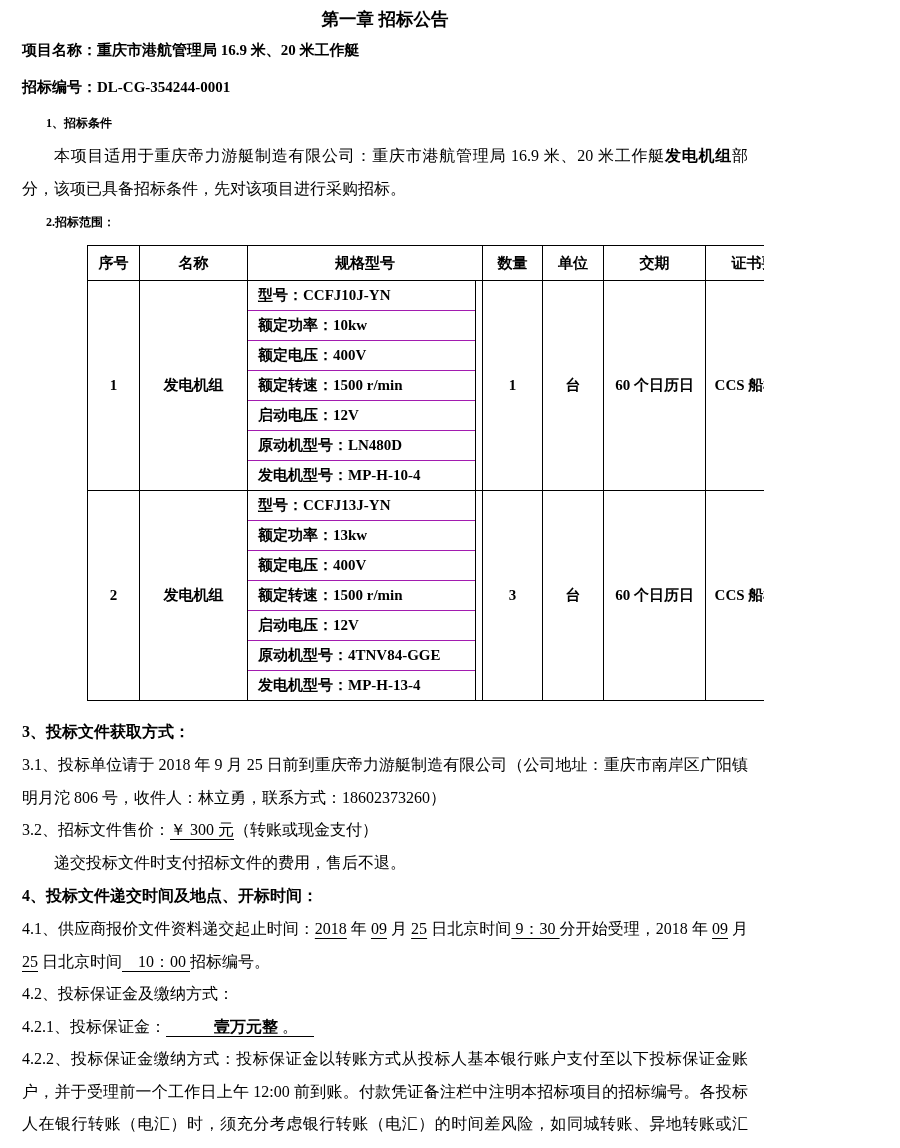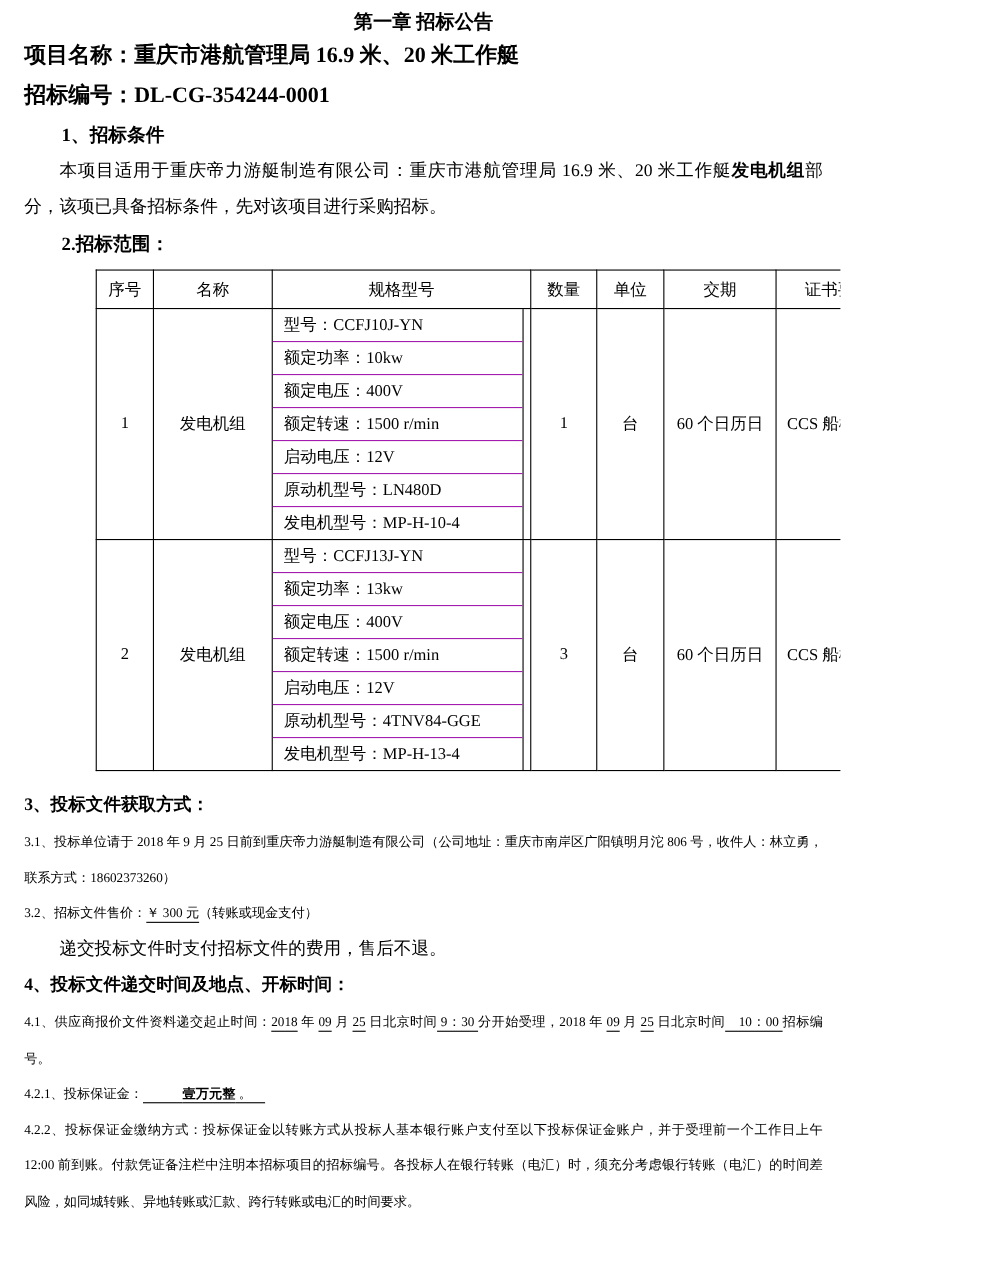--- a/index.html
+++ b/index.html
@@ -4,36 +4,36 @@
 <style>
   html,body { margin:0; padding:0; background:#ffffff; }
   .page {
     width:764px; height:1148px; box-sizing:border-box;
     padding:6px 16px 0 22px; overflow:hidden;
     background:#ffffff; color:#000;
     font-family:"Liberation Serif","DejaVu Serif",serif;
   }
   p.blk { margin:0; }
   .c-title { text-align:center; font-weight:bold; font-size:17.5px; line-height:26px; margin:2px 0 10px; }
-  .c-proj { font-weight:bold; font-size:20px; line-height:37px; }
-  .c-sec-ind { font-weight:bold; font-size:17px; line-height:34px; text-indent:2em; }
+  .c-proj { font-weight:bold; font-size:15px; line-height:37px; }
+  .c-sec-ind { font-weight:bold; font-size:12px; line-height:34px; text-indent:2em; }
   .c-sec { font-weight:bold; font-size:16px; line-height:34px; }
   .c-sec.mt { margin-top:14px; }
-  .c-body { font-size:12px; line-height:32.5px; text-align:justify; }
+  .c-body { font-size:16px; line-height:32.5px; text-align:justify; }
   .c-body-ind { font-size:16px; line-height:32.5px; text-align:justify; text-indent:2em; }
   .b { font-weight:bold; }
   .u { text-decoration:underline; text-underline-offset:4px; }
 
   table.scope-table {
     border-collapse:collapse; table-layout:fixed;
     width:730px; margin:6px 0 0 65px; font-size:15px;
   }
   .scope-table th, .scope-table td {
     border:1px solid #000; text-align:center; vertical-align:middle;
-    font-weight:normal; padding:0; overflow:hidden;
+    font-weight:bold; padding:0; overflow:hidden;
   }
   .scope-table th { height:34px; }
   td.spec-cell { padding:0; vertical-align:top; }
   .spec-inner { margin-right:6px; border-right:1px solid #000; }
   .spec-row {
     height:29px; display:flex; align-items:center;
     padding-left:10px; border-bottom:1px solid #a21caf; text-align:left;
   }
   .spec-row:last-child { border-bottom:none; }
 </style>
@@ -113,16 +113,17 @@
       </tbody>
   </table>
 
   <div id="content-bottom">
       <p class="blk c-sec mt"><span class="b">3、投标文件获取方式：</span></p>
       <p class="blk c-body"><span>3.1、投标单位请于 2018 年 9 月 25 日前到重庆帝力游艇制造有限公司（公司地址：重庆市南岸区广阳镇明月沱 806 号，收件人：林立勇，联系方式：18602373260）</span></p>
       <p class="blk c-body"><span>3.2、招标文件售价：</span><span class="u">￥ 300 元</span><span>（转账或现金支付）</span></p>
       <p class="blk c-body-ind"><span>递交投标文件时支付招标文件的费用，售后不退。</span></p>
       <p class="blk c-sec"><span class="b">4、投标文件递交时间及地点、开标时间：</span></p>
       <p class="blk c-body"><span>4.1、供应商报价文件资料递交起止时间：</span><span class="u">2018</span><span> 年 </span><span class="u">09</span><span> 月 </span><span class="u">25</span><span> 日北京时间</span><span class="u"> 9：30 </span><span>分开始受理，2018 年 </span><span class="u">09</span><span> 月 </span><span class="u">25</span><span> 日北京时间</span><span class="u">　10：00 </span><span>招标编号。</span></p>
+      <p class="blk c-body"><span>4.2、投标保证金及缴纳方式：</span></p>
       <p class="blk c-body"><span>4.2.1、投标保证金：</span><span class="u">　　　</span><span class="b u">壹万元整</span><span class="u"> 。　</span></p>
       <p class="blk c-body"><span>4.2.2、投标保证金缴纳方式：投标保证金以转账方式从投标人基本银行账户支付至以下投标保证金账户，并于受理前一个工作日上午 12:00 前到账。付款凭证备注栏中注明本招标项目的招标编号。各投标人在银行转账（电汇）时，须充分考虑银行转账（电汇）的时间差风险，如同城转账、异地转账或汇款、跨行转账或电汇的时间要求。</span></p>
     </div>
 </div>
 
 </body></html>

